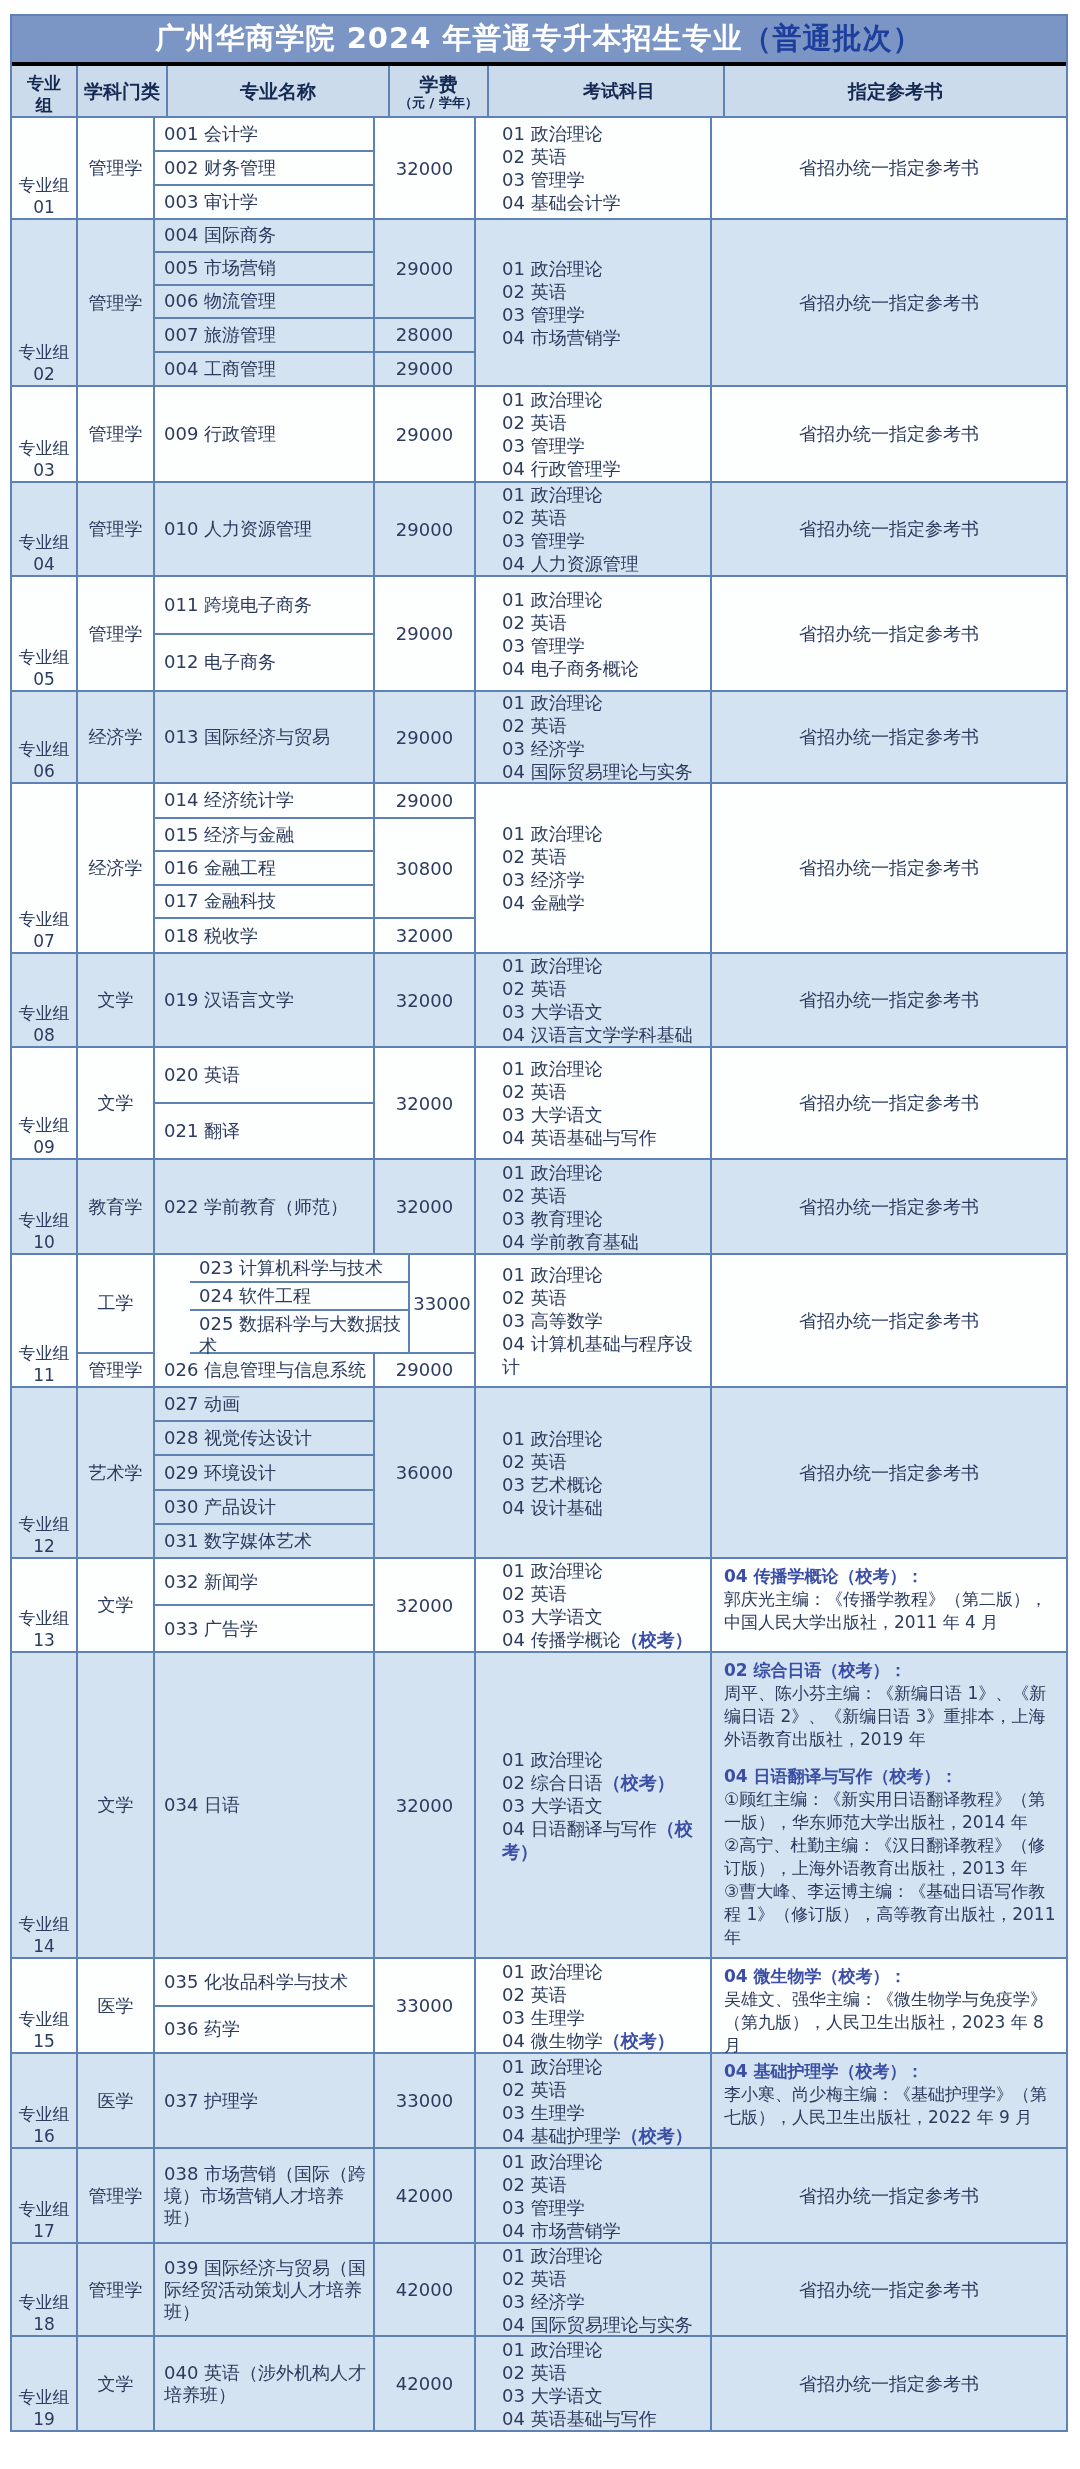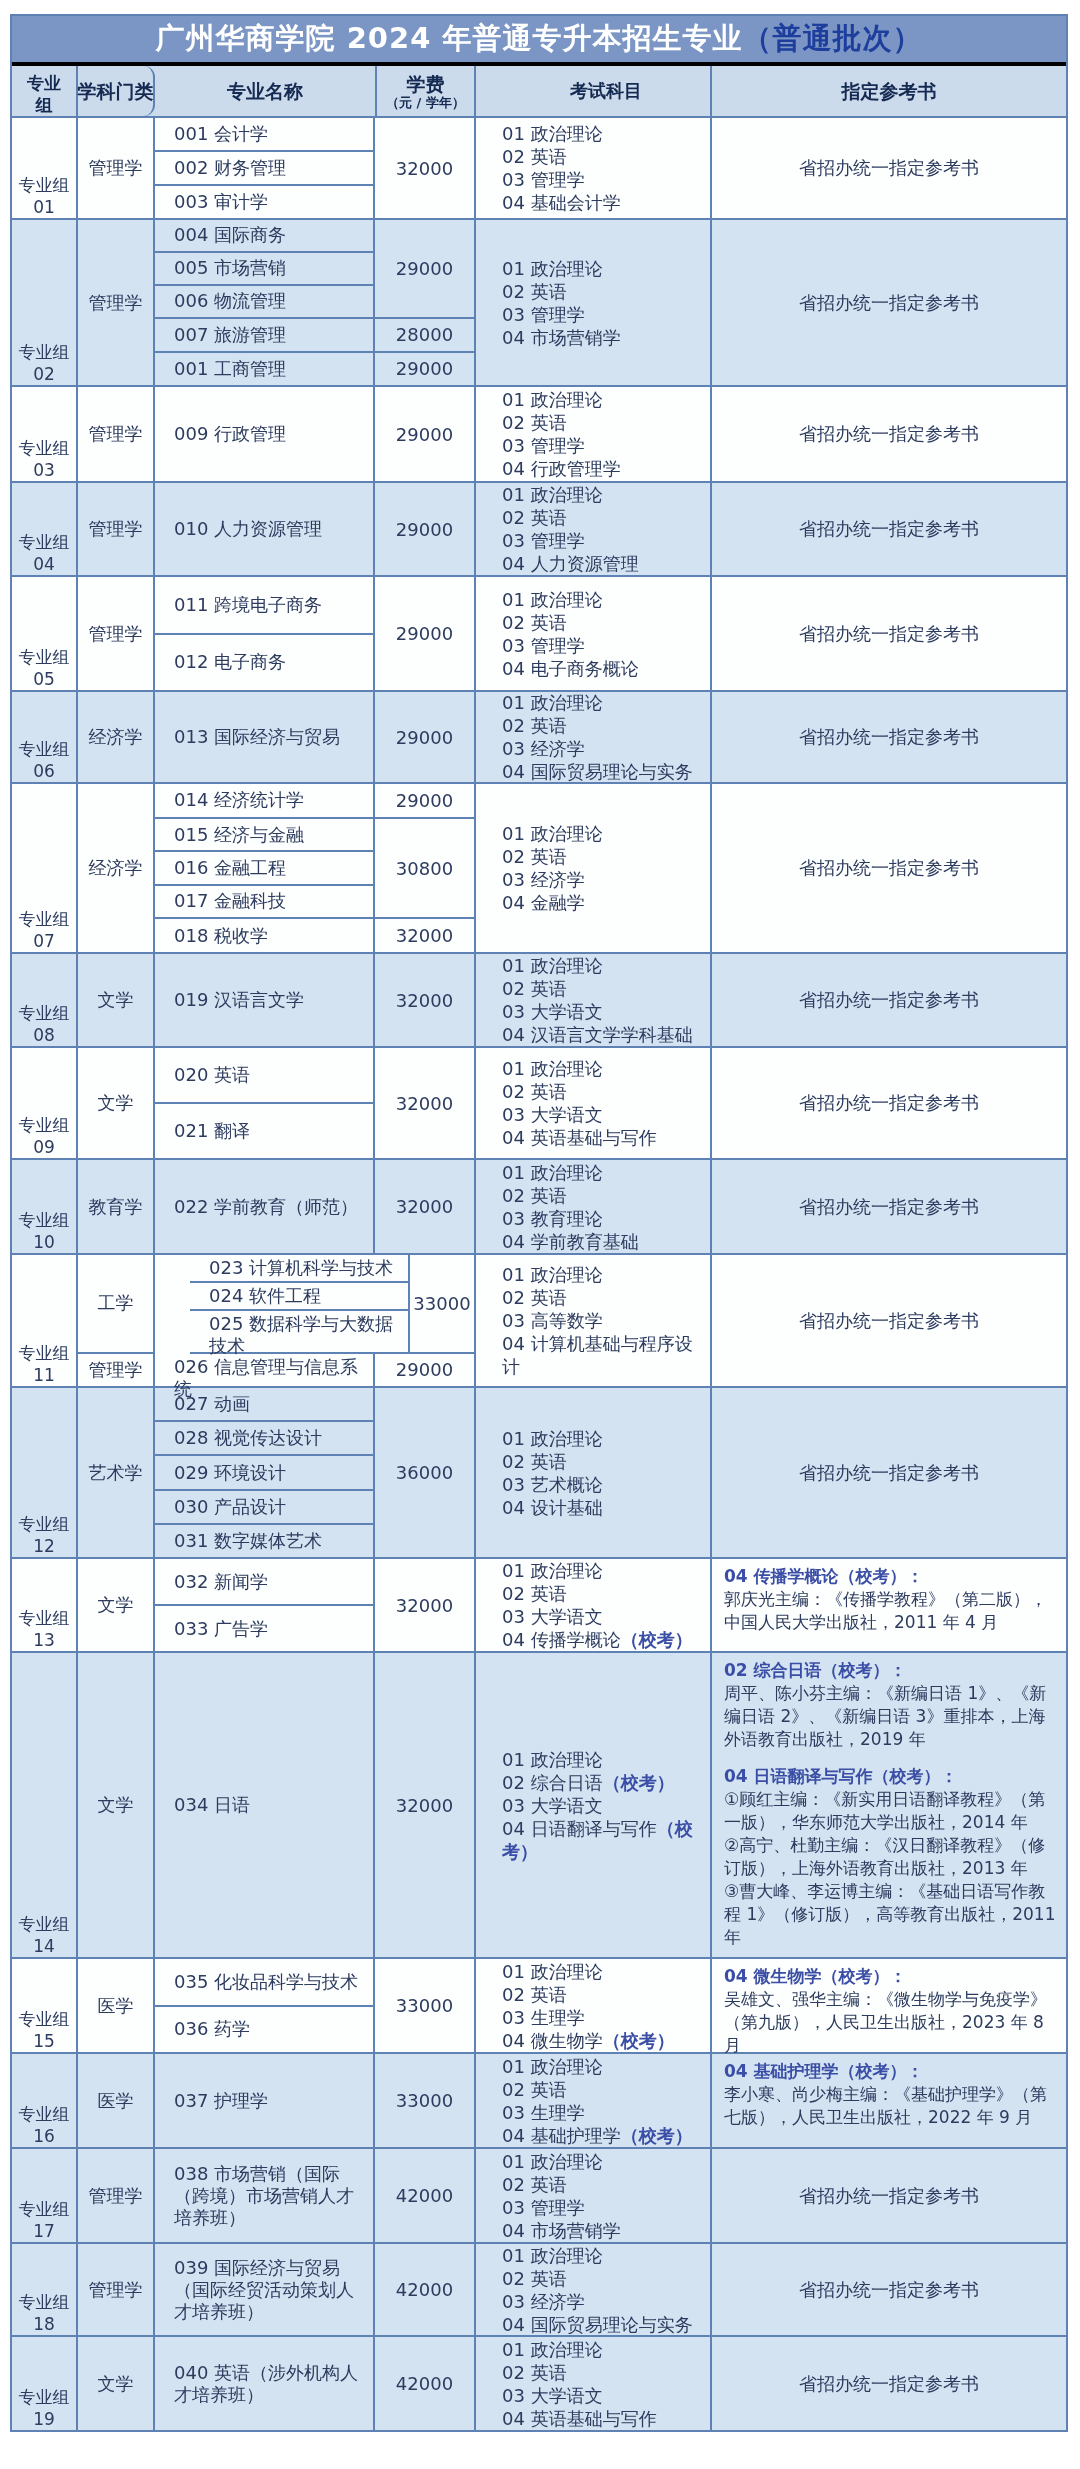--- a/index.html
+++ b/index.html
@@ -33,42 +33,42 @@
     font-weight: bold; color: #152a52;
   }
   .hc {
     display: flex; flex-direction: column; align-items: center; justify-content: center;
     text-align: center; font-size: 19px; line-height: 22px;
     border-right: 2px solid #5e82b4;
   }
   .hc:last-child { border-right: none; }
   .hc.c1 { width: 66px; }
   .hc.c1 span { display: inline-block; width: 40px; }
-  .hc.c2 { width: 77px; border-radius: 11px; }
+  .hc.c2 { width: 90px; }
   .hc.c2 span { display: inline-block; width: 76px; }
   .hc.c3 { width: 222px; }
   .hc.c4 { width: 99px; }
   .hc.c4 .sub { font-size: 13px; line-height: 15px; }
   .hc.c5 { width: 236px; }
   .hc.c6 { flex: 1; }
 
   .row { display: flex; border-bottom: 2px solid #5e82b4; background: #fdfefe; }
   .row:last-child { border-bottom: none; }
   .row.alt { background: #d4e3f1; }
   .c { border-right: 2px solid #5e82b4; }
   .c:last-child { border-right: none; }
   .c1 { width: 66px; display: flex; flex-direction: column; align-items: center; justify-content: flex-end; font-size: 17px; line-height: 22px; text-align: center; }
   .c2 { width: 77px; display: flex; flex-direction: column; }
   .disc { flex-grow: 1; flex-basis: 0; display: flex; align-items: center; justify-content: center; font-size: 18px; }
   .disc.b { border-bottom: 2px solid #5e82b4; }
   .c34 { width: 321px; display: flex; flex-direction: column; }
   .fgroup { display: flex; flex-basis: 0; min-height: 0; }
   .fgroup.b { border-bottom: 2px solid #5e82b4; }
   .fmajors { width: 220px; border-right: 2px solid #5e82b4; display: flex; flex-direction: column; }
-  .major { flex-grow: 1; flex-basis: 0; display: flex; align-items: center; padding: 2px 4px 2px 19px; font-size: 18px; line-height: 22px; }
+  .major { flex-grow: 1; flex-basis: 0; display: flex; align-items: center; padding: 2px 4px 2px 9px; font-size: 18px; line-height: 22px; }
   .major.b { border-bottom: 2px solid #5e82b4; }
   .fee { flex: 1; display: flex; align-items: center; justify-content: center; font-size: 18px; }
   .c5 { width: 236px; display: flex; flex-direction: column; justify-content: center; padding-left: 26px; font-size: 18px; }
   .exline { line-height: 23px; }
   .kk { color: #3a4ea6; font-weight: bold; }
   .c6 { flex: 1; }
   .c6.plain { display: flex; align-items: center; justify-content: center; font-size: 18px; }
   .c6.detail { padding: 6px 10px 4px 12px; font-size: 17px; }
   .rblock { margin-bottom: 14px; }
   .rblock:last-child { margin-bottom: 0; }
@@ -151,21 +151,21 @@
             <div class="fee">29000</div>
           </div>
           <div class="fgroup b" style="flex-grow: 1;">
             <div class="fmajors">
               <div class="major">007 旅游管理</div>
             </div>
             <div class="fee">28000</div>
           </div>
           <div class="fgroup" style="flex-grow: 1;">
             <div class="fmajors">
-              <div class="major">001 工商管理</div>
+              <div class="major">004 工商管理</div>
             </div>
             <div class="fee">29000</div>
           </div>
         </div>
         <div class="c c5">
           <div class="exline">01 政治理论</div>
           <div class="exline">02 英语</div>
           <div class="exline">03 管理学</div>
           <div class="exline">04 市场营销学</div>
         </div>

